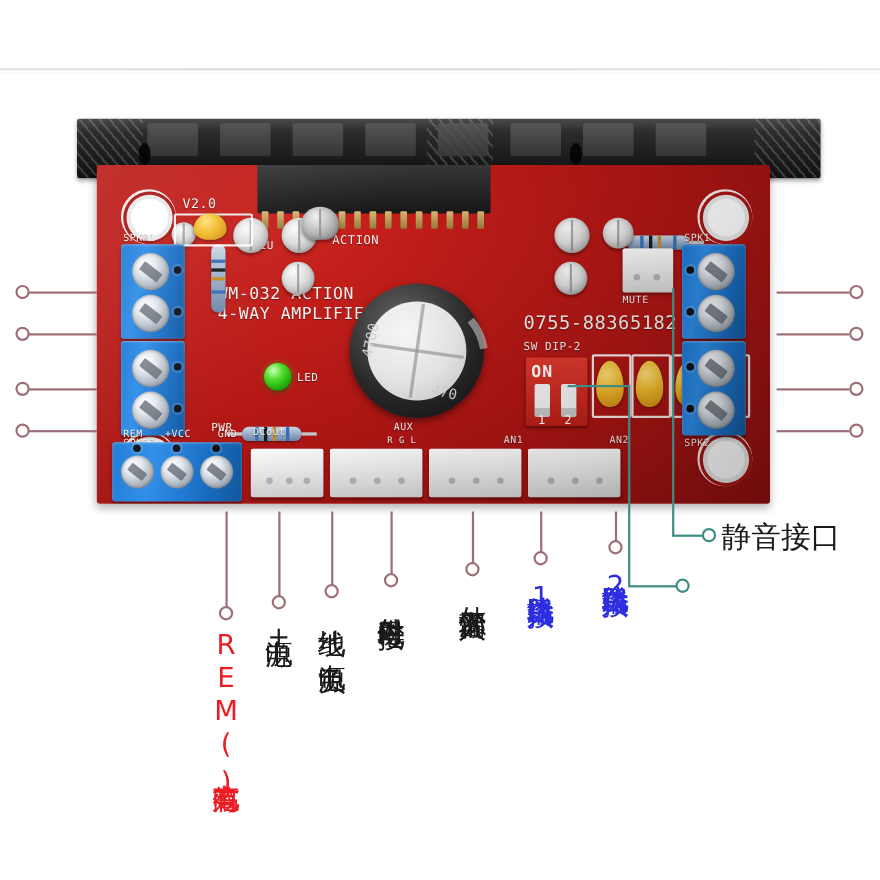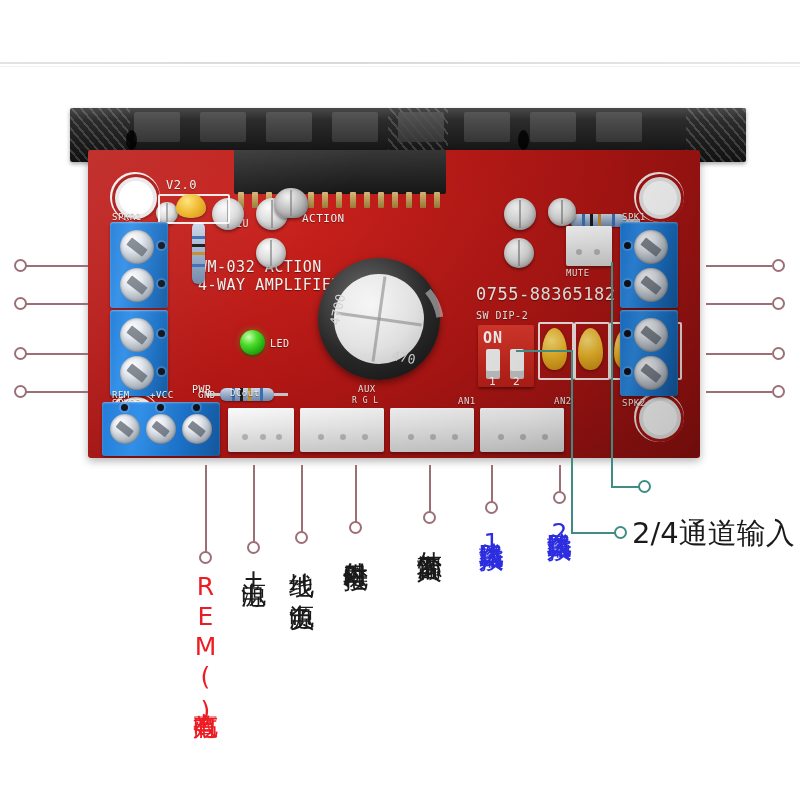--- a/index.html
+++ b/index.html
@@ -460,21 +460,21 @@
   <div class="dot" style="left:485px;top:501px;"></div>
   <div class="vlabel b" style="left:479px;top:522px;">线路输入接口1</div>
 
   <div class="lead-v" style="left:559px;top:465px;height:28px;"></div>
   <div class="dot" style="left:553px;top:491px;"></div>
   <div class="vlabel b" style="left:547px;top:512px;">线路输入接口2</div>
 
   <div class="lead-t-v" style="left:611px;top:262px;height:225px;"></div>
   <div class="lead-t-h" style="left:611px;top:486px;width:29px;"></div>
   <div class="dot-t" style="left:638px;top:480px;"></div>
+  <div class="hlabel" style="left:656px;top:470px;">静音接口</div>
 
   <div class="lead-t-v" style="left:571px;top:350px;height:183px;"></div>
   <div class="lead-t-h" style="left:571px;top:532px;width:45px;"></div>
   <div class="dot-t" style="left:614px;top:526px;"></div>
-  <div class="hlabel" style="left:632px;top:514px;font-size:29px;">2/4通道输入</div>
 
   <div class="lead-t-h" style="left:516px;top:350px;width:56px;"></div>
 
 </div>
 
 </body></html>

